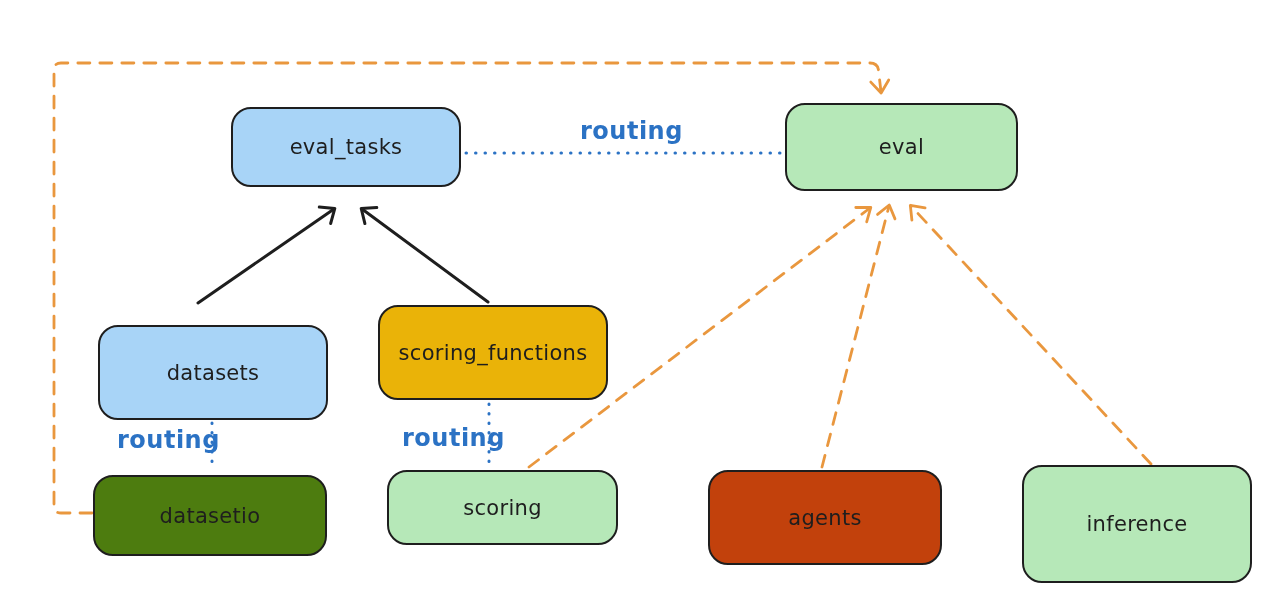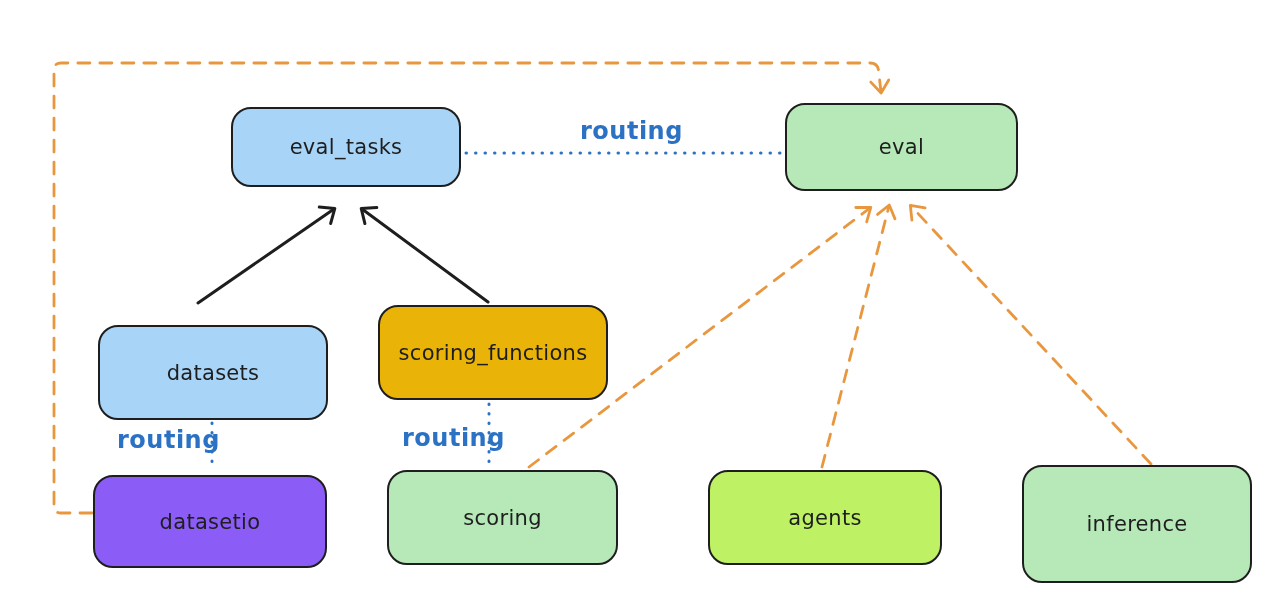--- a/index.html
+++ b/index.html
@@ -79,29 +79,29 @@
   </div>
 
   <div class="node" style="left: 98px; top: 305px; width: 230px; height: 95px; background: rgb(168, 212, 247); margin-top: 20px;">
     <span>datasets</span>
   </div>
 
   <div class="node" style="left: 378px; top: 305px; width: 230px; height: 95px; background: #eab308;">
     <span>scoring_functions</span>
   </div>
 
-  <div class="node" style="left: 93px; top: 475px; width: 234px; height: 93px; background: #8b5cf6;">
+  <div class="node" style="left: 93px; top: 475px; width: 234px; height: 81px; background: #4d7c0f;">
     <span>datasetio</span>
   </div>
 
-  <div class="node" style="left: 387px; top: 470px; width: 231px; height: 95px; background: rgb(182, 232, 184);">
+  <div class="node" style="left: 387px; top: 470px; width: 231px; height: 75px; background: rgb(182, 232, 184);">
     <span>scoring</span>
   </div>
 
-  <div class="node" style="left: 708px; top: 470px; width: 234px; height: 95px; background: #bef264;">
+  <div class="node" style="left: 708px; top: 470px; width: 234px; height: 95px; background: #c2410c;">
     <span>agents</span>
   </div>
 
   <div class="node" style="left: 1022px; top: 465px; width: 230px; height: 118px; background: rgb(182, 232, 184);">
     <span>inference</span>
   </div>
 
   <div class="edge-label" style="left: 580px; top: 117px; color: rgb(43, 114, 196);">routing</div>
 
   <div class="edge-label" style="left: 117px; top: 426px; color: rgb(43, 114, 196);">routing</div>

